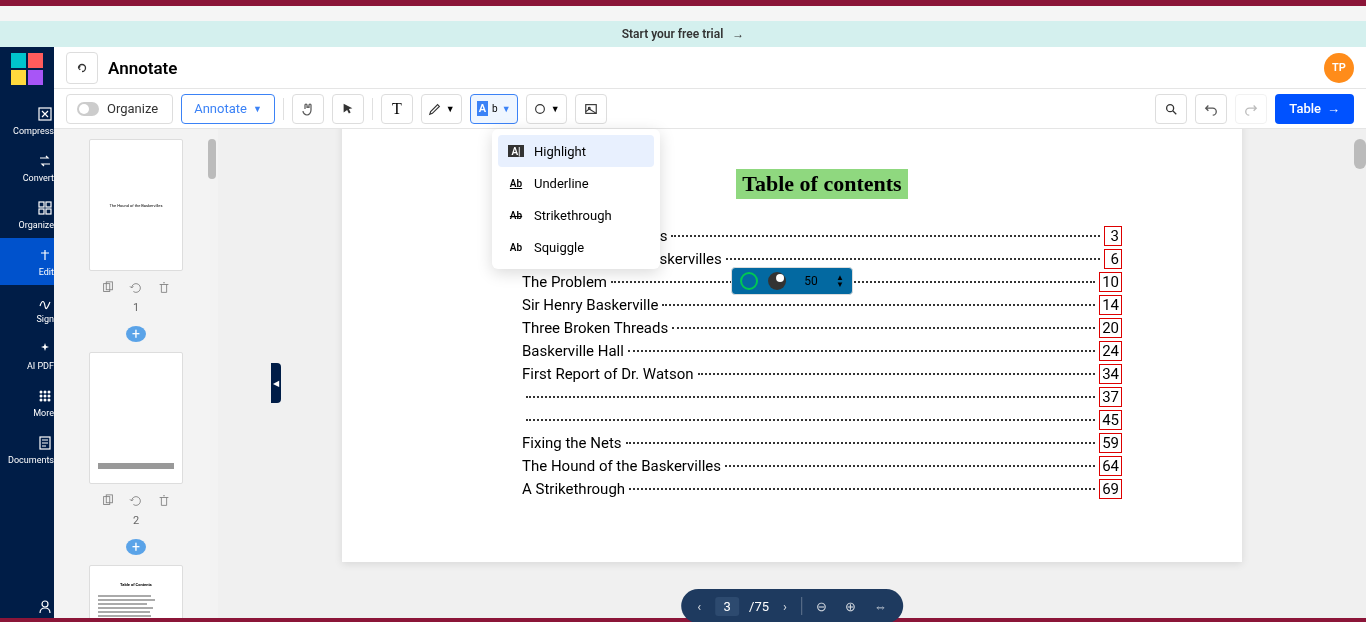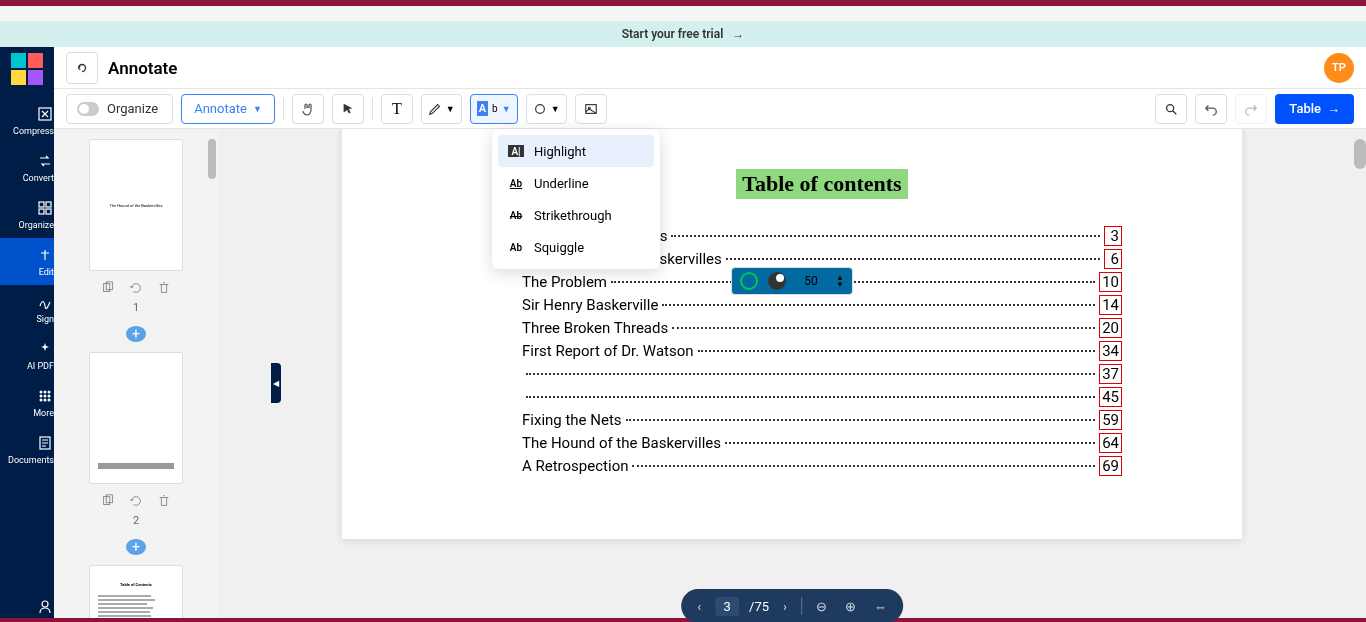--- a/index.html
+++ b/index.html
@@ -406,20 +406,25 @@
                 <span class="toc-chapter" style="">Sir Henry Baskerville</span>
                 <span class="toc-dots"></span>
                 <span class="toc-page">14</span>
               </div>
               <div class="toc-row">
                 <span class="toc-chapter" style="">Three Broken Threads</span>
                 <span class="toc-dots"></span>
                 <span class="toc-page">20</span>
               </div>
               <div class="toc-row">
+                <span class="toc-chapter" style="">Baskerville Hall</span>
+                <span class="toc-dots"></span>
+                <span class="toc-page">24</span>
+              </div>
+              <div class="toc-row">
                 <span class="toc-chapter" style="">First Report of Dr. Watson</span>
                 <span class="toc-dots"></span>
                 <span class="toc-page">34</span>
               </div>
               <div class="toc-row">
                 <span class="toc-dots"></span>
                 <span class="toc-page">37</span>
               </div>
               <div class="toc-row">
                 <span class="toc-dots"></span>
@@ -429,21 +434,21 @@
                 <span class="toc-chapter" style="">Fixing the Nets</span>
                 <span class="toc-dots"></span>
                 <span class="toc-page">59</span>
               </div>
               <div class="toc-row">
                 <span class="toc-chapter" style="">The Hound of the Baskervilles</span>
                 <span class="toc-dots"></span>
                 <span class="toc-page">64</span>
               </div>
               <div class="toc-row">
-                <span class="toc-chapter" style="">A Retrospection</span>
+                <span class="toc-chapter" style="">A Strikethrough</span>
                 <span class="toc-dots"></span>
                 <span class="toc-page">69</span>
               </div>
             </div>
         </div>
 
         <div class="right-scroll">
             <div class="right-scroll-thumb"></div>
           </div>
 

